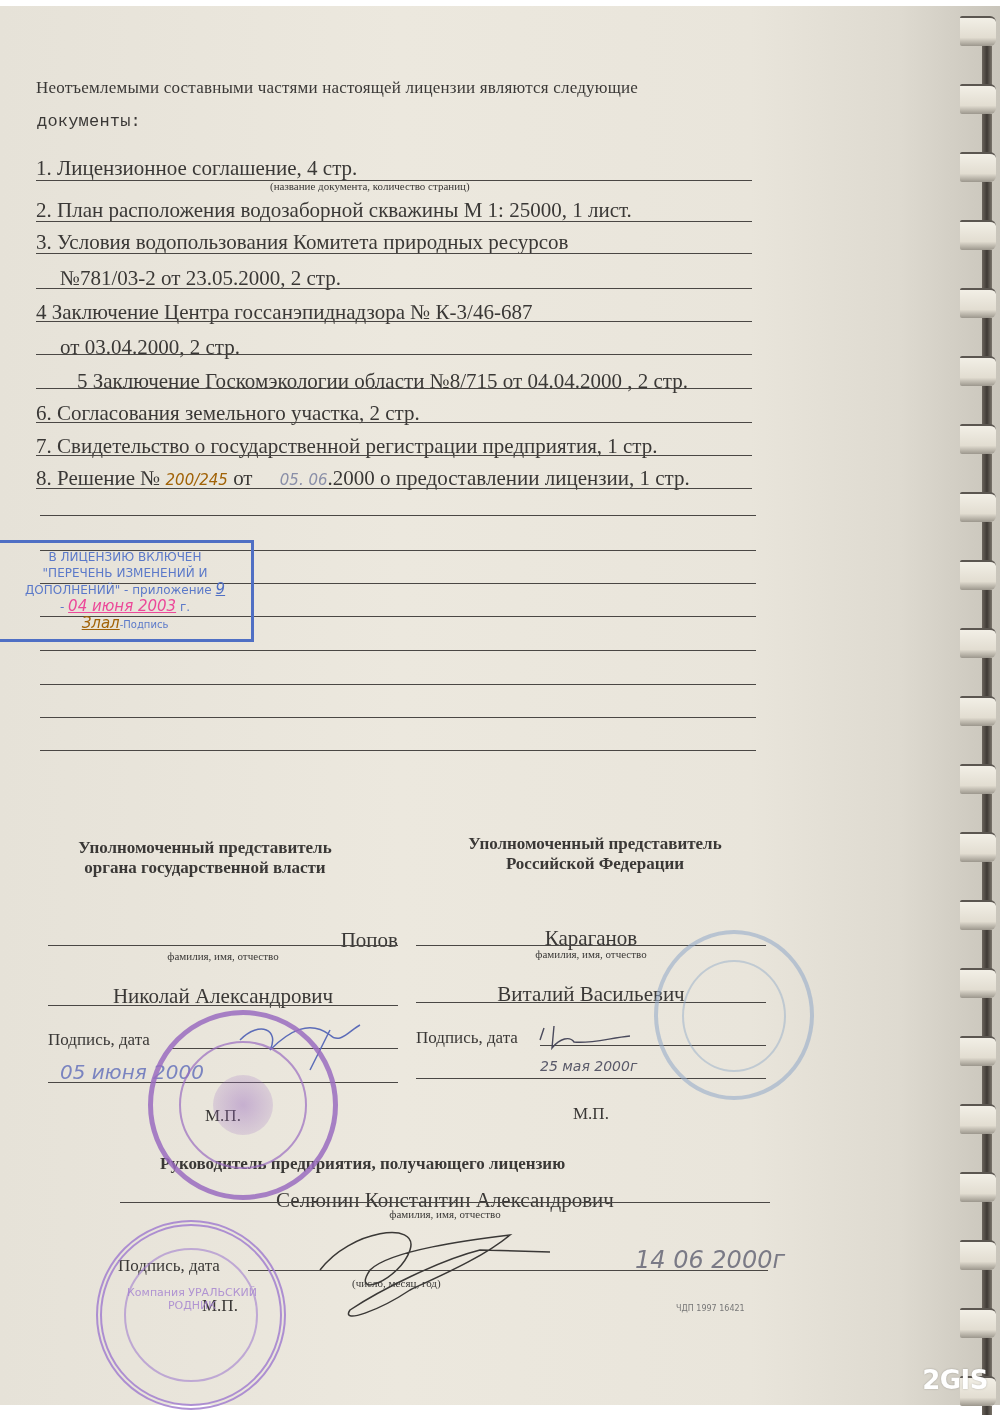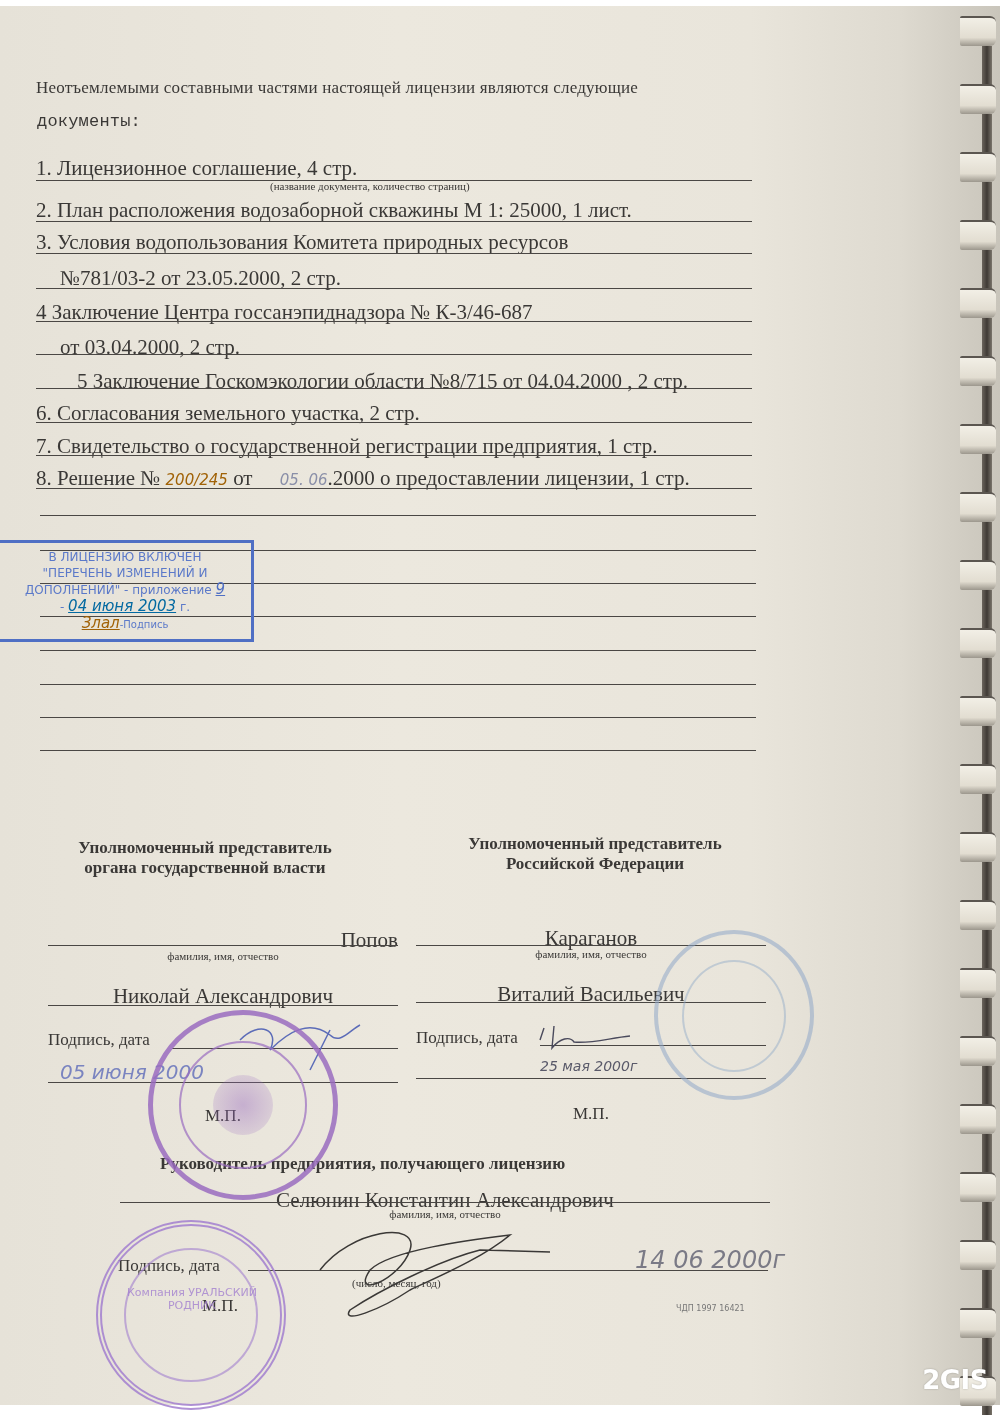--- a/index.html
+++ b/index.html
@@ -147,21 +147,21 @@
 <div class="rule" style="left:40px; top:616px; width:716px;"></div>
 <div class="rule" style="left:40px; top:650px; width:716px;"></div>
 <div class="rule" style="left:40px; top:684px; width:716px;"></div>
 <div class="rule" style="left:40px; top:717px; width:716px;"></div>
 <div class="rule" style="left:40px; top:750px; width:716px;"></div>
 
 <div class="box-stamp">
   <div>В ЛИЦЕНЗИЮ ВКЛЮЧЕН</div>
   <div>"ПЕРЕЧЕНЬ ИЗМЕНЕНИЙ И</div>
   <div><span>ДОПОЛНЕНИЙ" - приложение</span> <span class="hand" style="color:#4f6fc4; text-decoration: underline;">9</span></div>
-  <div>- <span class="hand" style="color:#0369a1; text-decoration: underline;">04  июня  2003</span> <span>г.</span></div>
+  <div>- <span class="hand" style="color:#ec4899; text-decoration: underline;">04  июня  2003</span> <span>г.</span></div>
   <div><span class="hand" style="color:#a16207; text-decoration: underline;">Злал</span><span style="font-size:10px;">-Подпись</span></div>
 </div>
 
 <div class="t bold" style="left:30px; top:838px; width:350px;">
   <div>Уполномоченный представитель</div>
   <div>органа государственной власти</div>
 </div>
 <div class="t bold" style="left:420px; top:834px; width:350px;">
   <div>Уполномоченный представитель</div>
   <div>Российской Федерации</div>

